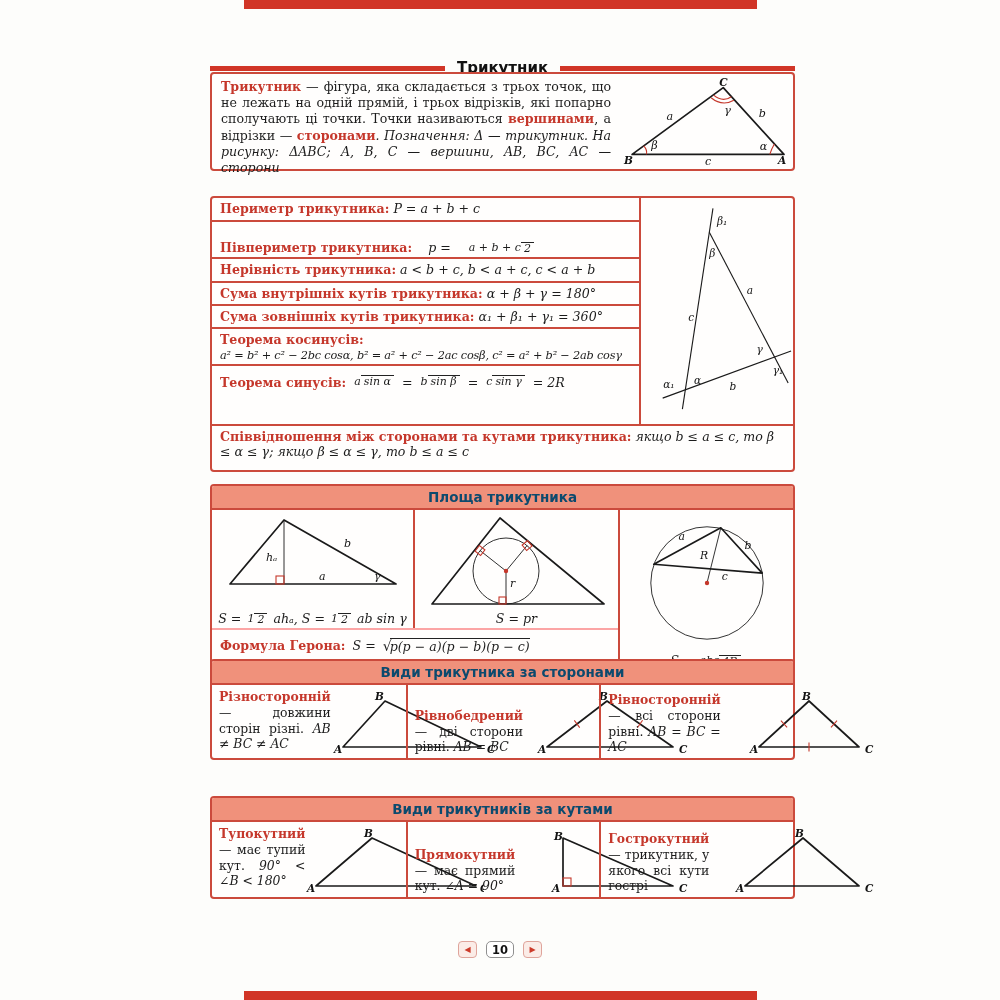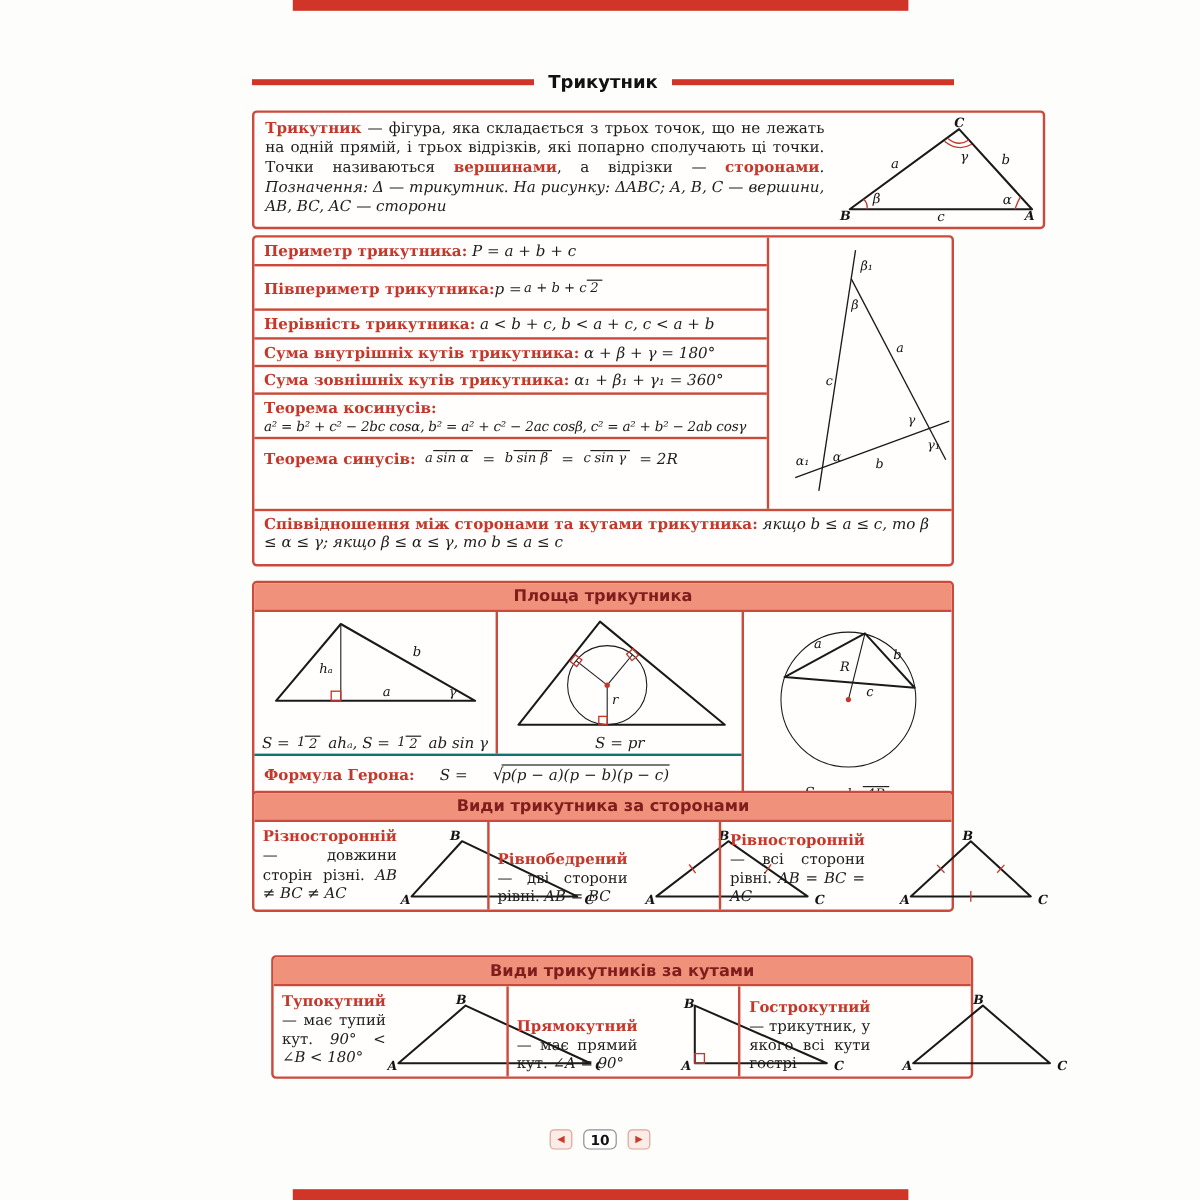--- a/index.html
+++ b/index.html
@@ -15,59 +15,59 @@
   
   .hdr{position:absolute;left:210px;top:57px;width:585px;height:22px;display:flex;align-items:center;}
   .hdr .rule{flex:1;height:5px;background:#d13527;}
   .hdr .title{padding:0 12px;font-family:"DejaVu Sans","Liberation Sans",sans-serif;font-weight:bold;font-size:15px;color:#111;}
 
   .red{color:#c5372b;font-weight:bold;}
   .f{font-style:italic;}
   .box{border:2px solid #cb4a3c;border-radius:4px;box-sizing:border-box;background:#fffefd;}
 
   
-  #def-box{position:absolute;left:210px;top:92px;width:661px;height:99px;display:flex;}
+  #def-box{position:absolute;left:210px;top:72px;width:585px;height:99px;display:flex;}
   #def-box .txt{flex:1;padding:5px 4px 4px 9px;font-size:12.6px;line-height:1.29;text-align:justify;}
   #def-box .dg{width:174px;display:flex;align-items:center;justify-content:center;padding:2px 2px;}
 
   
   #tbl{position:absolute;left:210px;top:196px;width:585px;font-size:12.6px;}
   .tbl-top{display:flex;border-bottom:2px solid #cb4a3c;}
   .tbl-left{width:427px;box-sizing:border-box;border-radius:25px;}
   .tbl-right{flex:1;border-left:2px solid #cb4a3c;display:flex;align-items:center;justify-content:center;}
   .row{border-bottom:2px solid #cb4a3c;padding:3px 8px 2px;box-sizing:border-box;}
   .row:last-child{border-bottom:none;}
-  .r1{min-height:24px;} .r2{min-height:37px;display:flex;align-items:center;gap:0;}
+  .r1{min-height:24px;} .r2{min-height:37px;display:flex;align-items:flex-end;gap:16px;}
   .r3{min-height:24px;} .r4{min-height:23px;} .r5{min-height:38px;}
   .r6{min-height:23px;} .r7{min-height:37px;} .r8{min-height:31px;display:flex;align-items:center;gap:6px;}
   .centerline{text-align:center;margin-top:1px;}
   .smallf{font-size:11.3px;letter-spacing:-0.2px;white-space:nowrap;margin-top:2px;}
   .relation{padding:3px 8px;min-height:44px;box-sizing:border-box;}
 
   .frac{display:inline-flex;flex-direction:row;align-items:center;vertical-align:middle;line-height:1.12;font-size:11px;margin:0 2px;font-style:italic;}
   .frac .den{border-top:1px solid #222;padding:0 3px;}
 
   
   .sechdr{background:#f0917b;border-bottom:2px solid #cb4a3c;height:22px;display:flex;align-items:center;justify-content:center;
-          font-family:"DejaVu Sans","Liberation Sans",sans-serif;font-weight:bold;font-size:13.5px;color:#7f1d1d;border-radius:2px 2px 0 0;}
+          font-family:"DejaVu Sans","Liberation Sans",sans-serif;font-weight:bold;font-size:13.5px;color:#0c4a6e;border-radius:2px 2px 0 0;}
   #area-box{position:absolute;left:210px;top:484px;width:585px;}
   .area-body{display:flex;}
   .area-left{width:406px;display:flex;flex-direction:column;}
   .area-lr{display:flex;}
   .acell{box-sizing:border-box;padding:4px 4px 2px;display:flex;flex-direction:column;align-items:center;justify-content:space-between;height:118px;}
   .acell1{width:203px;border-right:2px solid #cb4a3c;}
   .acell2{width:203px;}
   .aformula{font-size:12.6px;margin-top:1px;}
-  .heron{border-top:2px solid #0f766e;min-height:27px;display:flex;align-items:center;padding:2px 8px;gap:21px;font-size:12.6px;}
+  .heron{border-top:2px solid #fca5a5;min-height:27px;display:flex;align-items:center;padding:2px 8px;gap:7px;font-size:12.6px;}
   .radicand{border-top:1.2px solid #222;font-style:italic;}
   .root{font-style:normal;font-size:14px;margin-right:-2px;}
   .area-right{flex:1;border-left:2px solid #cb4a3c;display:flex;flex-direction:column;align-items:center;justify-content:center;padding:2px;}
 
   #sides-box{position:absolute;left:210px;top:659px;width:585px;}
-  #angles-box{position:absolute;left:226px;top:796px;width:585px;}
+  #angles-box{position:absolute;left:210px;top:796px;width:585px;}
   .kbody{display:flex;}
   .kcell{width:33.333%;box-sizing:border-box;padding:4px 7px 3px;font-size:12.4px;line-height:1.27;display:flex;flex-direction:row;}
   .kcell + .kcell{border-left:2px solid #cb4a3c;align-items:flex-end;}
   .kcap{min-height:34px;text-align:justify;}
   .ktri{display:flex;justify-content:center;margin-top:2px;}
 
   
   #footer{position:absolute;left:0;top:941px;width:1000px;display:flex;justify-content:center;align-items:center;gap:9px;}
   .navbtn{width:17px;height:15px;border:1px solid #dfa49b;border-radius:4px;background:#fbece7;color:#cc3b2a;
           font-size:8px;display:flex;align-items:center;justify-content:center;font-family:"DejaVu Sans",sans-serif;}

